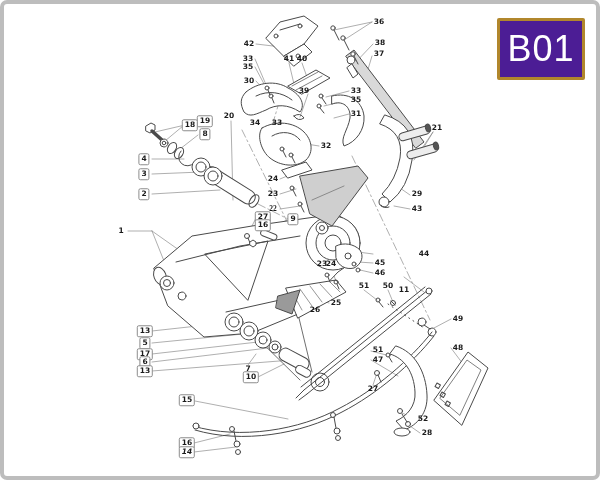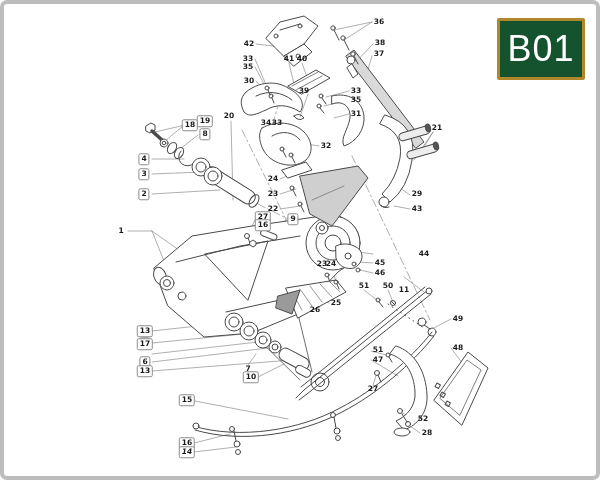--- a/index.html
+++ b/index.html
@@ -1,21 +1,21 @@
 <!DOCTYPE html>
 <html><head>
 <meta charset="utf-8">
 <style>
   html,body{margin:0;padding:0;background:#fff;}
   #stage{position:relative;width:600px;height:480px;background:#ffffff;overflow:hidden;
          font-family:"DejaVu Sans", sans-serif;}
   .frame{position:absolute;inset:0;border:4px solid #bdbdbd;border-radius:7px;pointer-events:none;}
   svg{position:absolute;left:0;top:0;}
   #badge{position:absolute;top:18px;right:15px;width:82px;height:56px;
-         background:#14532d;border:3px solid #b1872c;border-radius:2px;
+         background:#4c1d95;border:3px solid #b1872c;border-radius:2px;
          color:#ffffff;font-size:36px;font-weight:400;line-height:56px;text-align:center;
          font-family:"Liberation Sans", sans-serif;letter-spacing:1px;}
   #callouts{position:absolute;inset:0;}
   .callout{position:absolute;transform:translate(-50%,-50%);
            font-size:7.5px;font-weight:bold;color:#1b1b1b;white-space:nowrap;line-height:1;}
   .callout.boxed{border:1px solid #8d8d8d;background:#ffffff;border-radius:2px;padding:1px 2px;}
 </style>
 </head>
 <body>
 
@@ -293,53 +293,53 @@
       <div class="callout" style="left: 289px; top: 59px; text-align: center;">41</div>
       <div class="callout" style="left: 302px; top: 59px;">40</div>
       <div class="callout" style="left: 249px; top: 81px;">30</div>
       <div class="callout" style="left: 304px; top: 91px;">39</div>
       <div class="callout" style="left: 356px; top: 91px;">33</div>
       <div class="callout" style="left: 356px; top: 100px;">35</div>
       <div class="callout" style="left: 356px; top: 114px;">31</div>
       <div class="callout" style="left: 229px; top: 116px;">20</div>
       <div class="callout boxed" style="left: 205px; top: 121px;">19</div>
       <div class="callout boxed" style="left: 190px; top: 125px;">18</div>
-      <div class="callout" style="left: 266px; top: 123px;">34</div>
+      <div class="callout" style="left: 255px; top: 123px;">34</div>
       <div class="callout" style="left: 277px; top: 123px;">33</div>
       <div class="callout" style="left: 437px; top: 128px;">21</div>
       <div class="callout boxed" style="left: 205px; top: 134px;">8</div>
       <div class="callout" style="left: 326px; top: 146px;">32</div>
       <div class="callout boxed" style="left: 144px; top: 159px;">4</div>
       <div class="callout boxed" style="left: 144px; top: 174px;">3</div>
       <div class="callout" style="left: 273px; top: 179px;">24</div>
       <div class="callout boxed" style="left: 144px; top: 194px;">2</div>
       <div class="callout" style="left: 273px; top: 194px;">23</div>
       <div class="callout" style="left: 417px; top: 194px;">29</div>
-      <div class="callout" style="left: 273px; top: 209px;">22</div>
+      <div class="callout" style="left: 273px; top: 209px; font-family: Liberation Serif, serif;">22</div>
       <div class="callout" style="left: 417px; top: 209px;">43</div>
       <div class="callout boxed" style="left: 263px; top: 217px;">27</div>
       <div class="callout boxed" style="left: 293px; top: 219px;">9</div>
       <div class="callout boxed" style="left: 263px; top: 225px;">16</div>
       <div class="callout" style="left: 121px; top: 231px;">1</div>
       <div class="callout" style="left: 380px; top: 254px; margin-left: 44px;">44</div>
       <div class="callout" style="left: 380px; top: 263px;">45</div>
       <div class="callout" style="left: 322px; top: 264px;">23</div>
       <div class="callout" style="left: 331px; top: 264px;">24</div>
       <div class="callout" style="left: 380px; top: 273px;">46</div>
       <div class="callout" style="left: 404px; top: 273px; margin-top: 17px;">11</div>
       <div class="callout" style="left: 364px; top: 286px;">51</div>
       <div class="callout" style="left: 388px; top: 286px;">50</div>
       <div class="callout" style="left: 336px; top: 303px;">25</div>
       <div class="callout" style="left: 315px; top: 310px;">26</div>
       <div class="callout" style="left: 458px; top: 319px;">49</div>
       <div class="callout boxed" style="left: 145px; top: 331px;">13</div>
       <div class="callout boxed" style="left: 145px; top: 343px;">5</div>
       <div class="callout" style="left: 458px; top: 348px;">48</div>
       <div class="callout" style="left: 378px; top: 350px;">51</div>
-      <div class="callout boxed" style="left: 145px; top: 344px;">17</div>
+      <div class="callout boxed" style="left: 145px; top: 354px;">17</div>
       <div class="callout" style="left: 378px; top: 360px;">47</div>
       <div class="callout boxed" style="left: 145px; top: 362px;">6</div>
       <div class="callout" style="left: 248px; top: 369px;">7</div>
       <div class="callout boxed" style="left: 145px; top: 371px;">13</div>
       <div class="callout boxed" style="left: 251px; top: 377px;">10</div>
       <div class="callout" style="left: 373px; top: 389px;">27</div>
       <div class="callout boxed" style="left: 187px; top: 400px;">15</div>
       <div class="callout" style="left: 423px; top: 419px;">52</div>
       <div class="callout" style="left: 427px; top: 433px;">28</div>
       <div class="callout boxed" style="left: 187px; top: 443px;">16</div>

